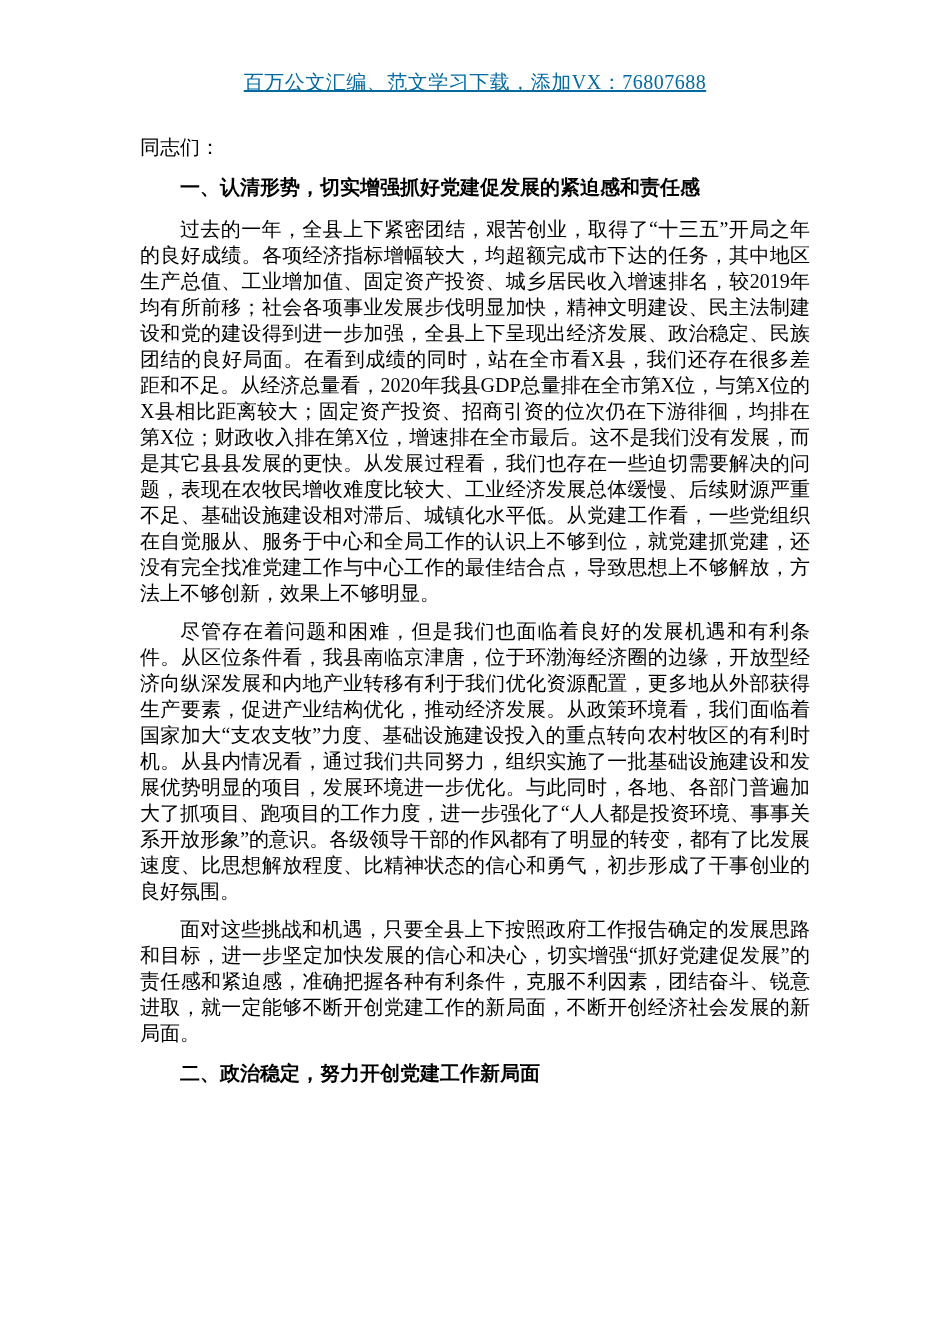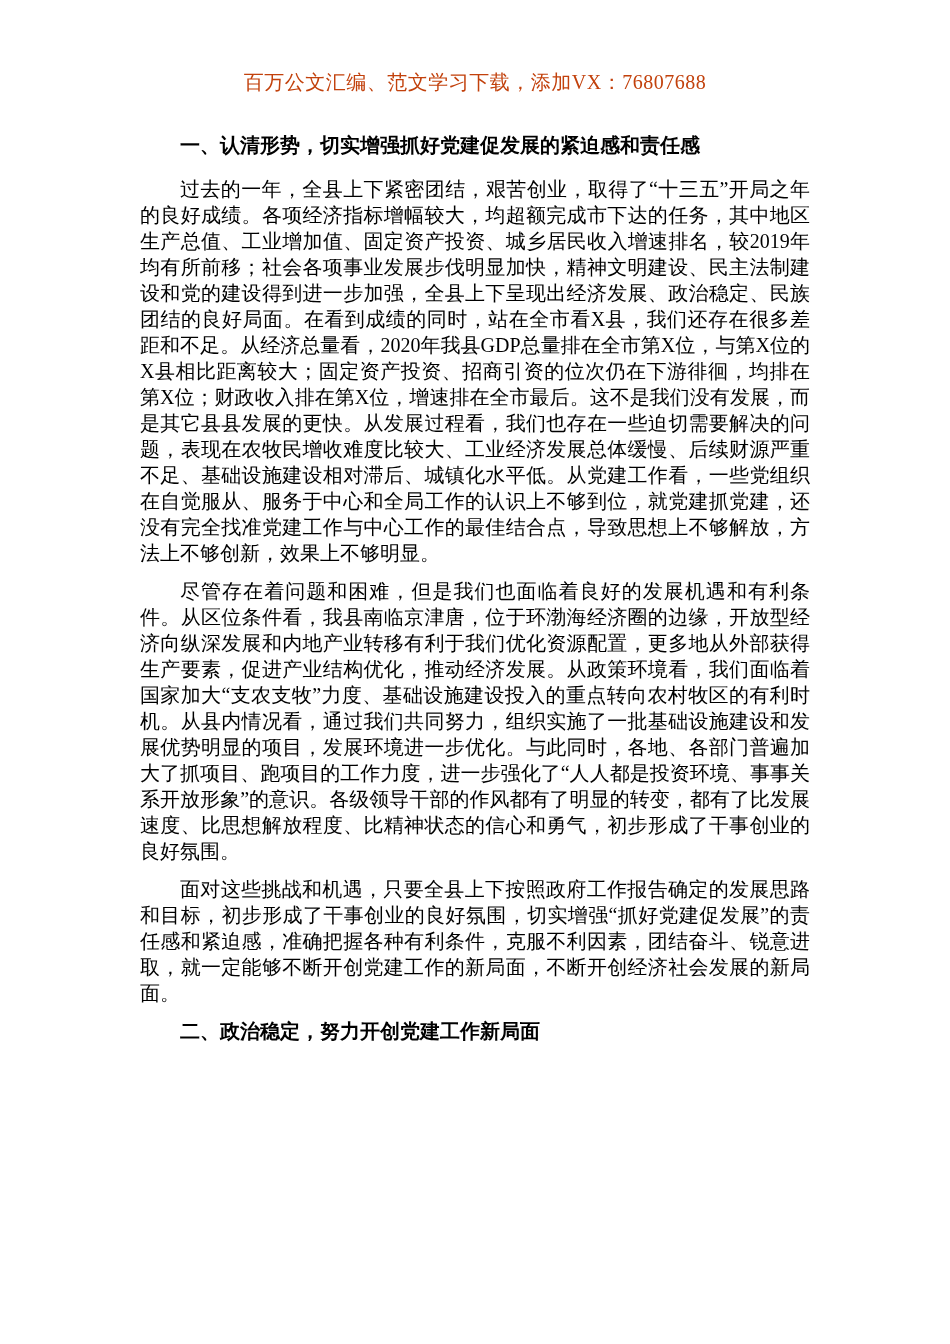--- a/index.html
+++ b/index.html
@@ -15,66 +15,68 @@
   }
   .page {
     width: 950px;
     height: 1344px;
     padding: 70px 140px 0 140px;
     background: #ffffff;
     overflow: hidden;
   }
   .promo {
     text-align: center;
-    color: #c2410c;
+    color: #0369a1;
     font-size: 20px;
     line-height: 24px;
     margin-bottom: 40px;
     letter-spacing: 0.5px;
     font-weight: 400;
+    text-decoration: underline;
   }
   .doc {
     font-size: 20px;
     line-height: 26px;
     text-align: justify;
     text-justify: inter-ideograph;
   }
   .salutation {
     margin-bottom: 3px;
   }
   .para {
     text-indent: 2em;
     margin-bottom: 12px;
   }
   .heading {
     font-size: 20px;
     line-height: 26px;
     font-weight: bold;
-    font-family: Liberation Mono, monospace;
+    font-family: Liberation Serif, serif;
     text-indent: 2em;
     margin: 14px 0 16px 0;
   }
 </style>
 </head>
 <body>
 
 <div class="page">
 
   <header class="promo">
     <span>百万公文汇编、范文学习下载，添加VX：76807688</span>
   </header>
 
   <main class="doc">
 
+    <p class="salutation">同志们：</p>
 
 
     <h2 class="heading">一、认清形势，切实增强抓好党建促发展的紧迫感和责任感</h2>
 
     <p class="para">过去的一年，全县上下紧密团结，艰苦创业，取得了“十三五”开局之年的良好成绩。各项经济指标增幅较大，均超额完成市下达的任务，其中地区生产总值、工业增加值、固定资产投资、城乡居民收入增速排名，较2019年均有所前移；社会各项事业发展步伐明显加快，精神文明建设、民主法制建设和党的建设得到进一步加强，全县上下呈现出经济发展、政治稳定、民族团结的良好局面。在看到成绩的同时，站在全市看X县，我们还存在很多差距和不足。从经济总量看，2020年我县GDP总量排在全市第X位，与第X位的X县相比距离较大；固定资产投资、招商引资的位次仍在下游徘徊，均排在第X位；财政收入排在第X位，增速排在全市最后。这不是我们没有发展，而是其它县县发展的更快。从发展过程看，我们也存在一些迫切需要解决的问题，表现在农牧民增收难度比较大、工业经济发展总体缓慢、后续财源严重不足、基础设施建设相对滞后、城镇化水平低。从党建工作看，一些党组织在自觉服从、服务于中心和全局工作的认识上不够到位，就党建抓党建，还没有完全找准党建工作与中心工作的最佳结合点，导致思想上不够解放，方法上不够创新，效果上不够明显。</p>
 
     <p class="para">尽管存在着问题和困难，但是我们也面临着良好的发展机遇和有利条件。从区位条件看，我县南临京津唐，位于环渤海经济圈的边缘，开放型经济向纵深发展和内地产业转移有利于我们优化资源配置，更多地从外部获得生产要素，促进产业结构优化，推动经济发展。从政策环境看，我们面临着国家加大“支农支牧”力度、基础设施建设投入的重点转向农村牧区的有利时机。从县内情况看，通过我们共同努力，组织实施了一批基础设施建设和发展优势明显的项目，发展环境进一步优化。与此同时，各地、各部门普遍加大了抓项目、跑项目的工作力度，进一步强化了“人人都是投资环境、事事关系开放形象”的意识。各级领导干部的作风都有了明显的转变，都有了比发展速度、比思想解放程度、比精神状态的信心和勇气，初步形成了干事创业的良好氛围。</p>
 
-    <p class="para">面对这些挑战和机遇，只要全县上下按照政府工作报告确定的发展思路和目标，初步形成了干事创业的良好氛围，切实增强“抓好党建促发展”的责任感和紧迫感，准确把握各种有利条件，克服不利因素，团结奋斗、锐意进取，就一定能够不断开创党建工作的新局面，不断开创经济社会发展的新局面。</p>
+    <p class="para">面对这些挑战和机遇，只要全县上下按照政府工作报告确定的发展思路和目标，进一步坚定加快发展的信心和决心，切实增强“抓好党建促发展”的责任感和紧迫感，准确把握各种有利条件，克服不利因素，团结奋斗、锐意进取，就一定能够不断开创党建工作的新局面，不断开创经济社会发展的新局面。</p>
 
     <h2 class="heading">二、政治稳定，努力开创党建工作新局面</h2>
 
   </main>
 </div>
 
 </body></html>

